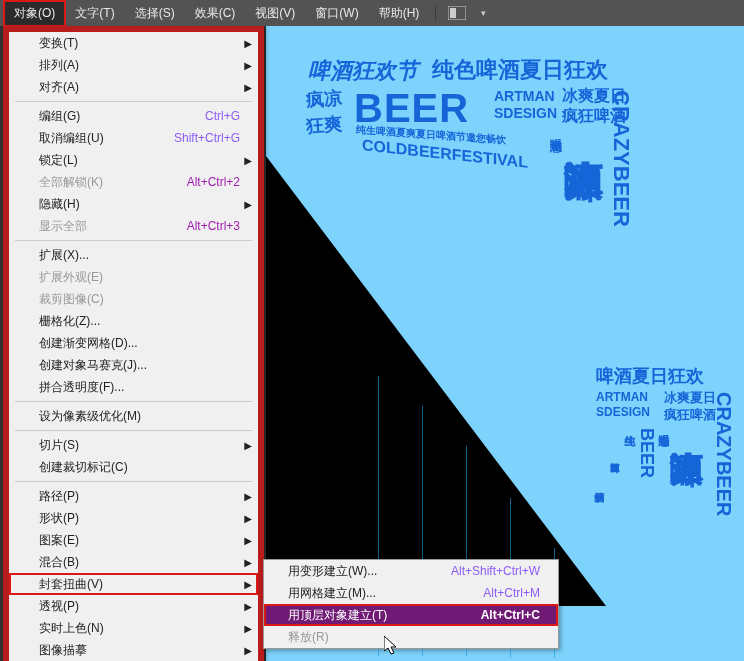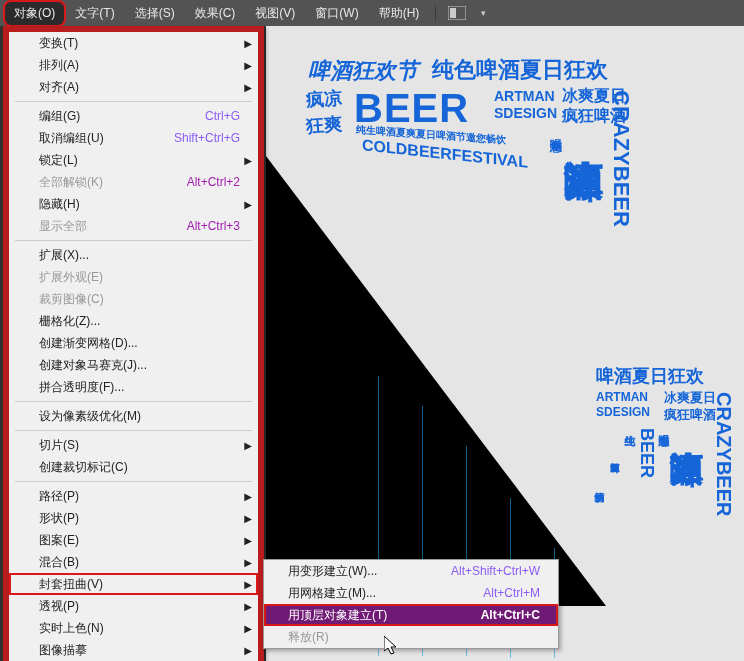--- a/index.html
+++ b/index.html
@@ -1,38 +1,38 @@
 <!DOCTYPE html>
 <html><head>
 <meta charset="utf-8">
 <style>
 * { margin: 0; padding: 0; box-sizing: border-box; font-family: "Microsoft YaHei", sans-serif; }
 body { background: #323232; width: 744px; height: 661px; overflow: hidden; position: relative; }
 
 .menubar { background: #535353; height: 26px; display: flex; align-items: center; padding-left: 4px; color: #e8e8e8; font-size: 12px; }
-.menubar-item { padding: 4px 10px; cursor: pointer; border-radius: 7px; }
+.menubar-item { padding: 4px 10px; cursor: pointer; }
 .menubar-item.active { background: #2b2b2b; outline: 2px solid #d91818; outline-offset: -1px; }
 .menubar-sep { width: 1px; height: 16px; background: #3a3a3a; margin: 0 6px; }
 .menubar-icon { width: 22px; height: 18px; display: flex; align-items: center; justify-content: center; margin-left: 4px; }
 
 .menu { position: absolute; left: 3px; top: 26px; width: 261px; background: #f0f0f0; border: 6px solid #b91c1c; box-shadow: 2px 2px 4px rgba(0,0,0,.3); font-size: 12px; color: #222; z-index: 10; }
 .menu-item { display: flex; align-items: center; padding: 4px 8px 4px 30px; height: 22px; cursor: pointer; position: relative; }
 .menu-item.disabled { color: #999; }
 .menu-item.highlight { outline: 2px solid #d91818; outline-offset: -2px; }
 .menu-item .shortcut { margin-left: auto; color: #8b5cf6; padding-right: 10px; }
 .menu-item.disabled .shortcut { color: #a21caf; }
 .menu-item .arrow { position: absolute; right: 6px; font-size: 10px; }
 .menu-sep { height: 1px; background: #ccc; margin: 3px 6px; }
 
 .submenu { position: absolute; left: 263px; top: 559px; width: 296px; background: #f0f0f0; border: 1px solid #999; box-shadow: 2px 2px 4px rgba(0,0,0,.3); font-size: 12px; color: #222; z-index: 11; }
 .submenu .menu-item { padding-left: 24px; }
 .submenu .menu-item.selected { background: #701a75; color: #fff; outline: 2px solid #d91818; outline-offset: -2px; }
 .submenu .menu-item.selected .shortcut { color: #fff; font-weight: bold; }
 
-.canvas-area { position: absolute; left: 266px; top: 26px; right: 0; bottom: 0; background: #e5e5e5; overflow: hidden; padding-left: 28px; }
+.canvas-area { position: absolute; left: 266px; top: 26px; right: 0; bottom: 0; background: #7dd3fc; overflow: hidden; padding-left: 28px; }
 .diag2 { position: absolute; left: 0; top: 130px; width: 340px; height: 450px; background: #000; clip-path: polygon(0 0, 100% 100%, 0 100%); }
 
 .txt { position: absolute; color: #1565d8; font-weight: 900; line-height: 1; white-space: nowrap; font-family: "Arial Black", sans-serif; }
 .vert { writing-mode: vertical-rl; }
 
 .guide { position: absolute; border-left: 1px solid #1aa0e8; opacity: .6; }
 
 .cursor { position: absolute; left: 384px; top: 636px; z-index: 20; }
 </style>
 </head>

